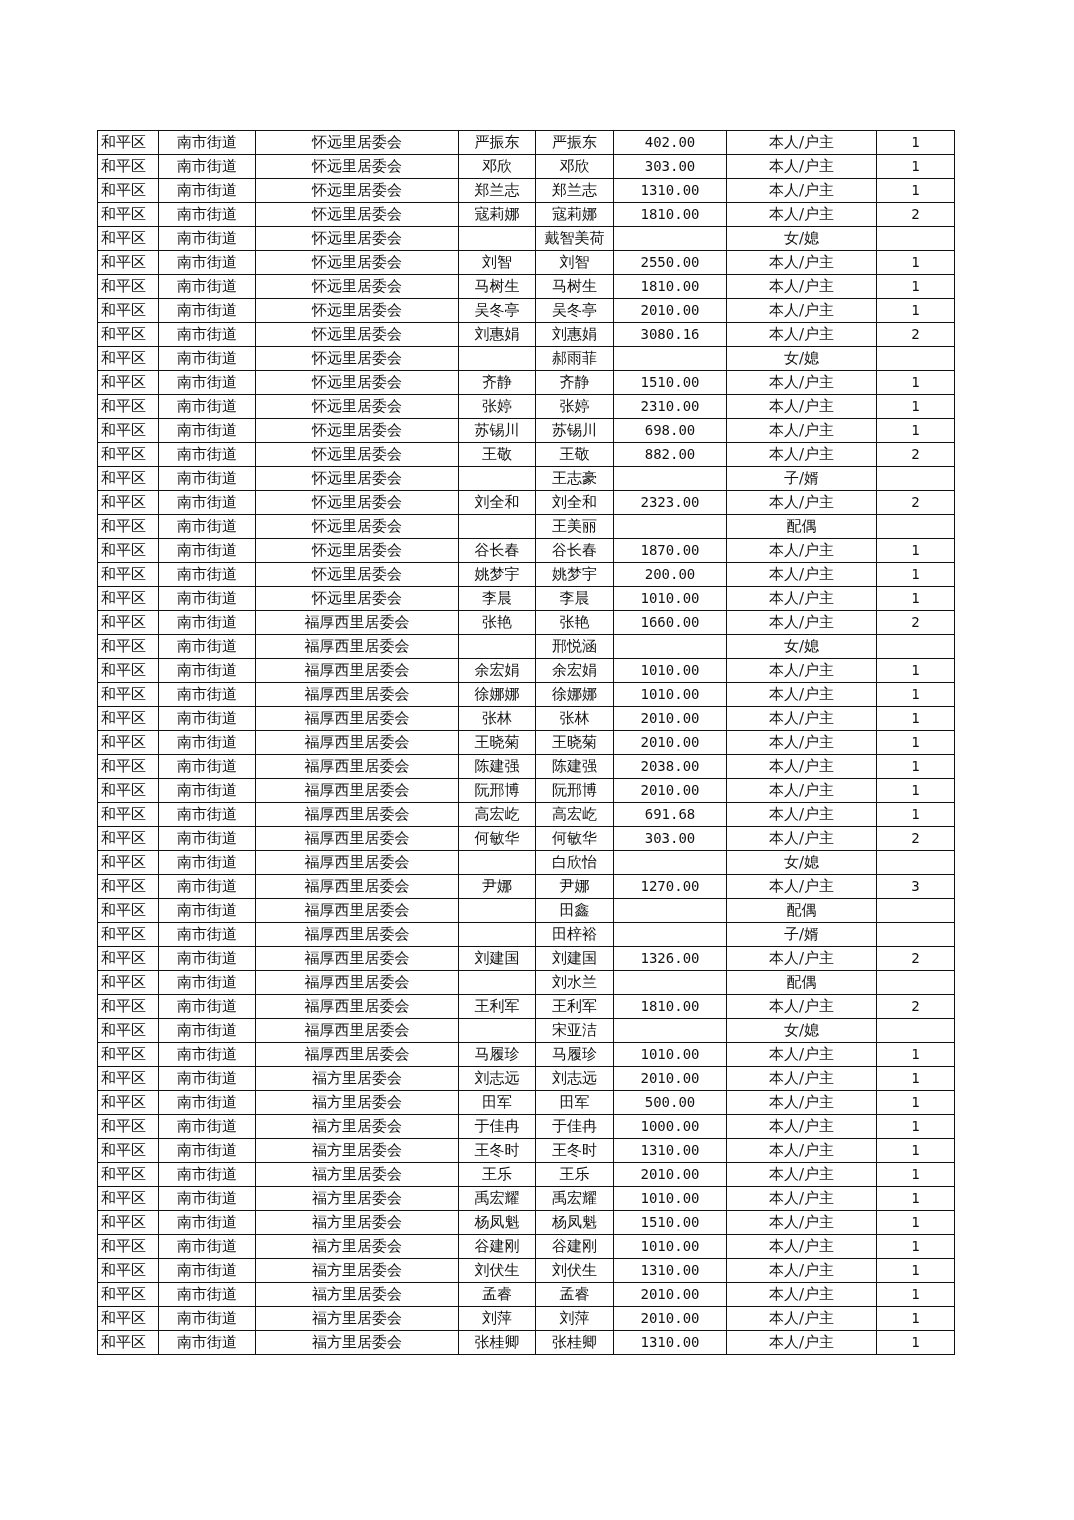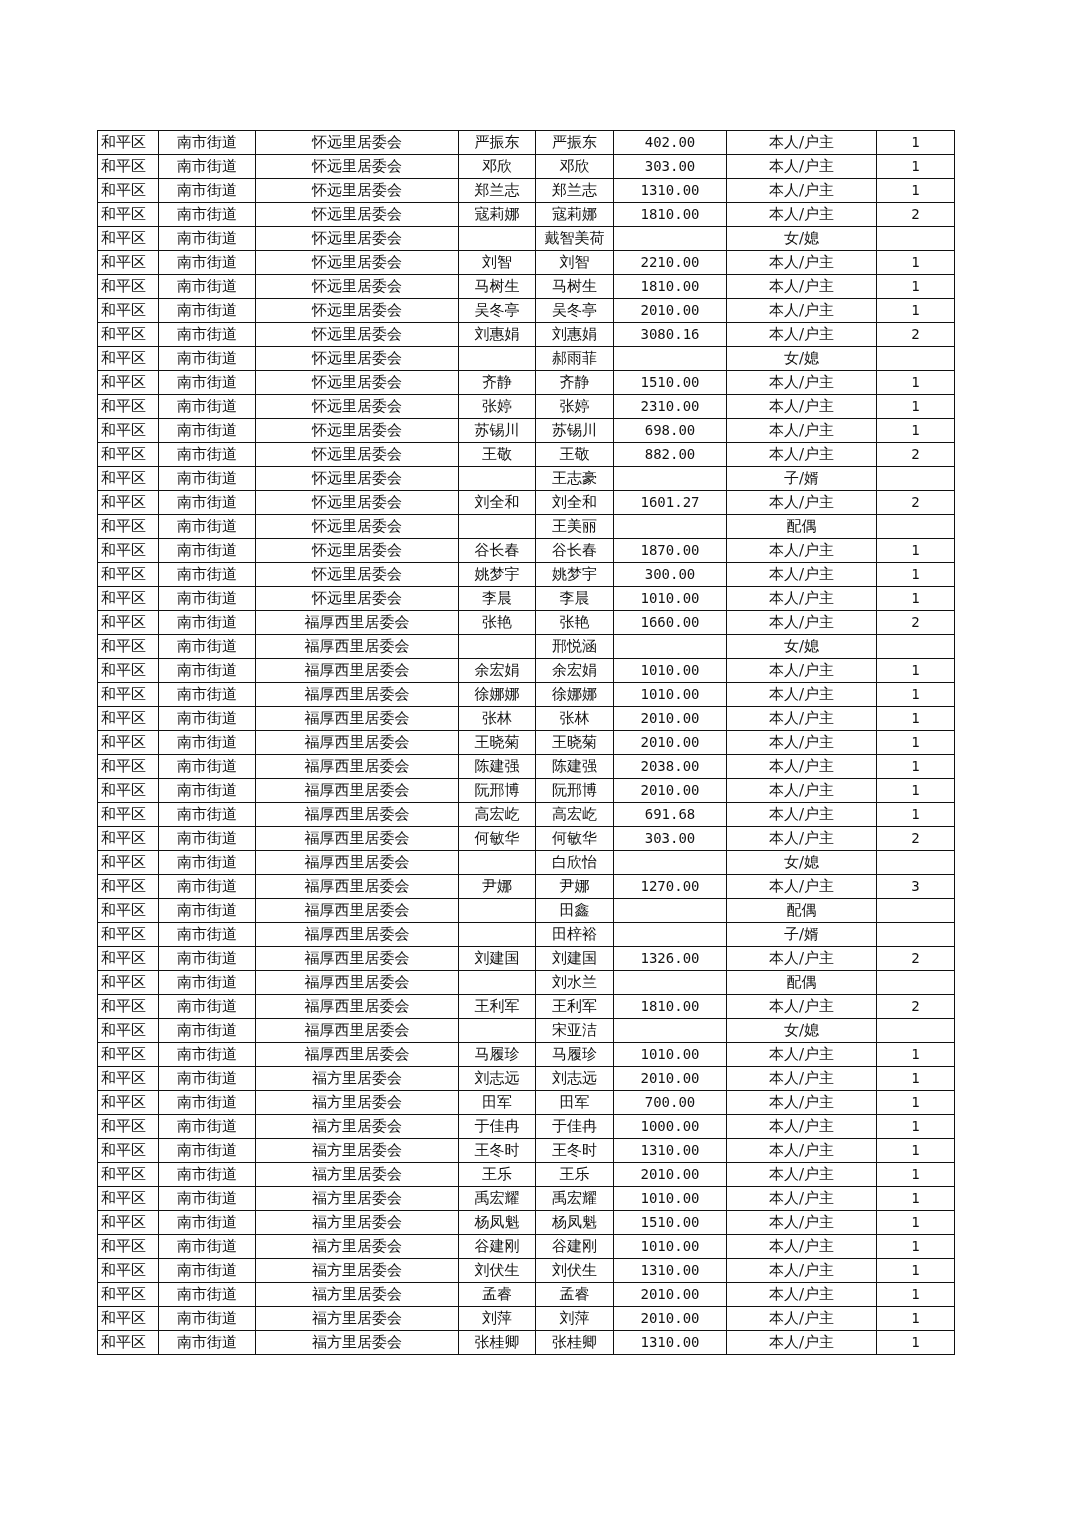--- a/index.html
+++ b/index.html
@@ -76,21 +76,21 @@
         <td class="num"></td>
         <td>女/媳</td>
         <td class="num"></td>
       </tr>
       <tr>
         <td class="left">和平区</td>
         <td>南市街道</td>
         <td>怀远里居委会</td>
         <td>刘智</td>
         <td>刘智</td>
-        <td class="num">2210.00</td>
+        <td class="num">2550.00</td>
         <td>本人/户主</td>
         <td class="num">1</td>
       </tr>
       <tr>
         <td class="left">和平区</td>
         <td>南市街道</td>
         <td>怀远里居委会</td>
         <td>马树生</td>
         <td>马树生</td>
         <td class="num">1810.00</td>
@@ -176,21 +176,21 @@
         <td class="num"></td>
         <td>子/婿</td>
         <td class="num"></td>
       </tr>
       <tr>
         <td class="left">和平区</td>
         <td>南市街道</td>
         <td>怀远里居委会</td>
         <td>刘全和</td>
         <td>刘全和</td>
-        <td class="num">1601.27</td>
+        <td class="num">2323.00</td>
         <td>本人/户主</td>
         <td class="num">2</td>
       </tr>
       <tr>
         <td class="left">和平区</td>
         <td>南市街道</td>
         <td>怀远里居委会</td>
         <td></td>
         <td>王美丽</td>
         <td class="num"></td>
@@ -206,21 +206,21 @@
         <td class="num">1870.00</td>
         <td>本人/户主</td>
         <td class="num">1</td>
       </tr>
       <tr>
         <td class="left">和平区</td>
         <td>南市街道</td>
         <td>怀远里居委会</td>
         <td>姚梦宇</td>
         <td>姚梦宇</td>
-        <td class="num">300.00</td>
+        <td class="num">200.00</td>
         <td>本人/户主</td>
         <td class="num">1</td>
       </tr>
       <tr>
         <td class="left">和平区</td>
         <td>南市街道</td>
         <td>怀远里居委会</td>
         <td>李晨</td>
         <td>李晨</td>
         <td class="num">1010.00</td>
@@ -426,21 +426,21 @@
         <td class="num">2010.00</td>
         <td>本人/户主</td>
         <td class="num">1</td>
       </tr>
       <tr>
         <td class="left">和平区</td>
         <td>南市街道</td>
         <td>福方里居委会</td>
         <td>田军</td>
         <td>田军</td>
-        <td class="num">700.00</td>
+        <td class="num">500.00</td>
         <td>本人/户主</td>
         <td class="num">1</td>
       </tr>
       <tr>
         <td class="left">和平区</td>
         <td>南市街道</td>
         <td>福方里居委会</td>
         <td>于佳冉</td>
         <td>于佳冉</td>
         <td class="num">1000.00</td>

